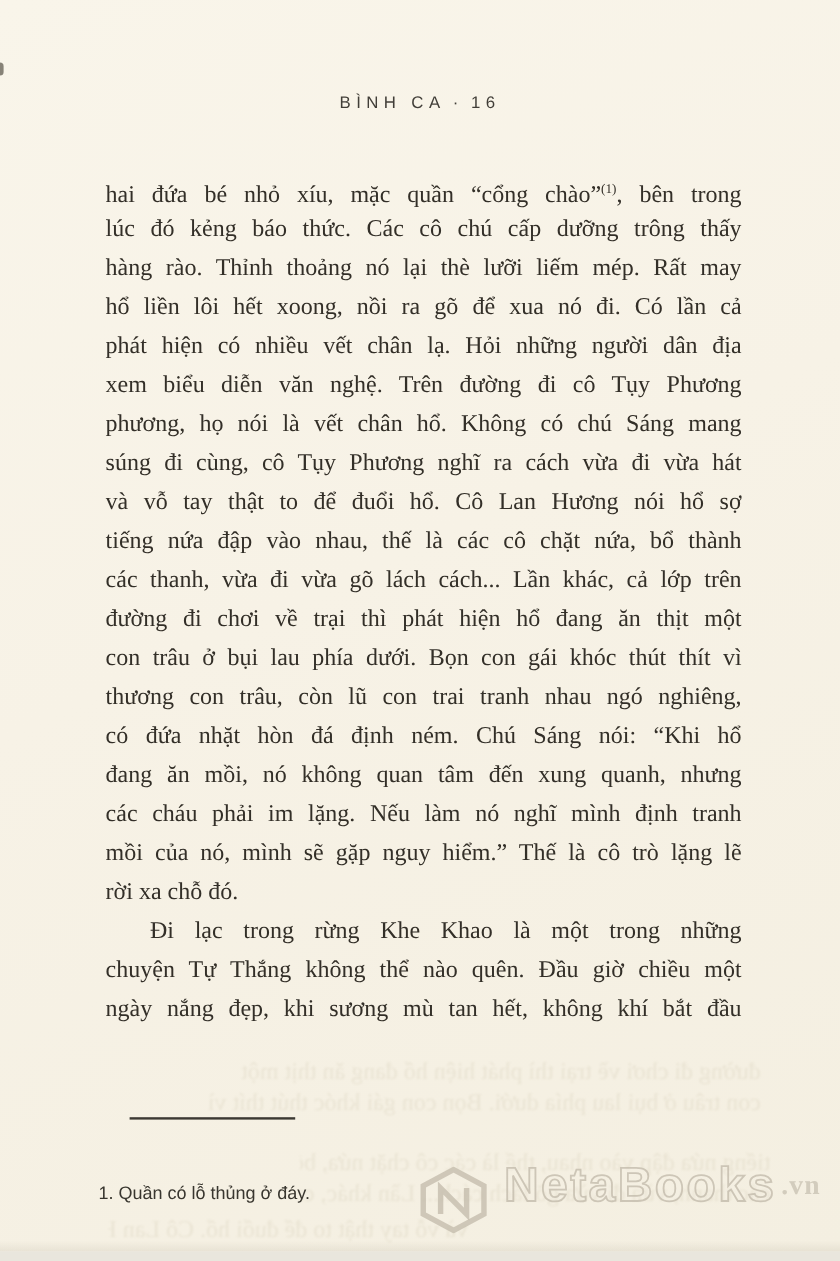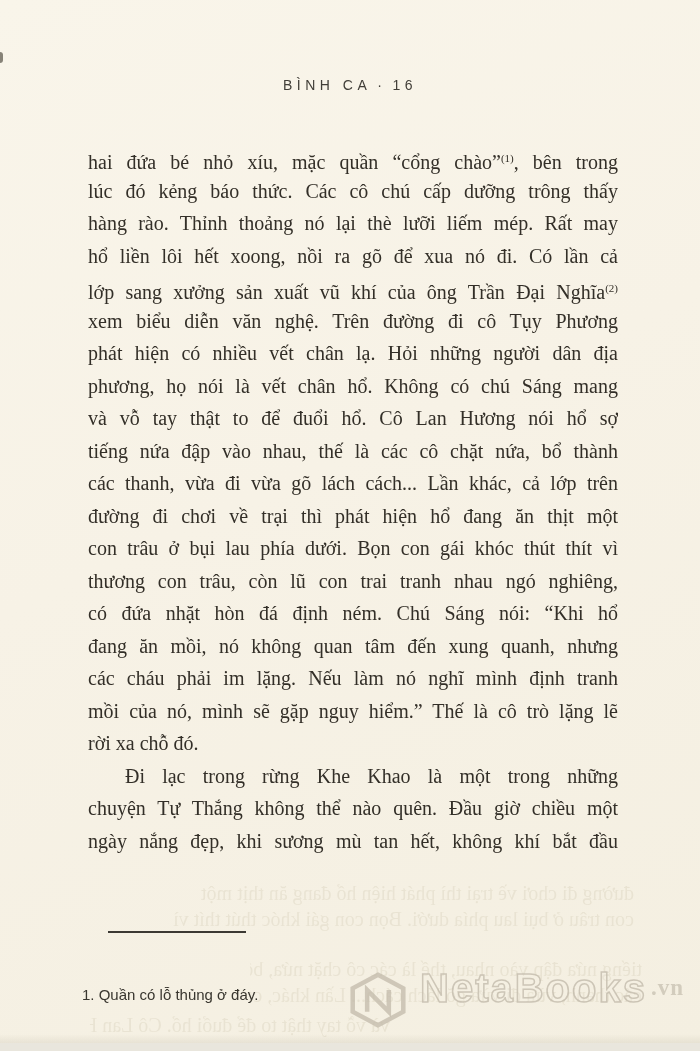--- a/index.html
+++ b/index.html
@@ -78,24 +78,24 @@
     <span>BÌNH CA</span><span class="sep">·</span><span>16</span>
   </div>
 
   <div class="edge-mark"></div>
 
   <div class="body-text">
       <div class="line"><span>hai đứa bé nhỏ xíu, mặc quần “cổng chào”</span><span class="sup">(1)</span><span>, bên trong</span></div>
       <div class="line"><span>lúc đó kẻng báo thức. Các cô chú cấp dưỡng trông thấy</span></div>
       <div class="line"><span>hàng rào. Thỉnh thoảng nó lại thè lưỡi liếm mép. Rất may</span></div>
       <div class="line"><span>hổ liền lôi hết xoong, nồi ra gõ để xua nó đi. Có lần cả</span></div>
-      <div class="line"><span>lớp sang xưởng sản xuất vũ khí của ông Trần Đại Nghĩa</span><span class="sup">(2)</span></div>
+      <div class="line"><span>phát hiện có nhiều vết chân lạ. Hỏi những người dân địa</span></div>
       <div class="line"><span>xem biểu diễn văn nghệ. Trên đường đi cô Tụy Phương</span></div>
-      <div class="line"><span>phát hiện có nhiều vết chân lạ. Hỏi những người dân địa</span></div>
       <div class="line"><span>phương, họ nói là vết chân hổ. Không có chú Sáng mang</span></div>
+      <div class="line"><span>súng đi cùng, cô Tụy Phương nghĩ ra cách vừa đi vừa hát</span></div>
       <div class="line"><span>và vỗ tay thật to để đuổi hổ. Cô Lan Hương nói hổ sợ</span></div>
       <div class="line"><span>tiếng nứa đập vào nhau, thế là các cô chặt nứa, bổ thành</span></div>
       <div class="line"><span>các thanh, vừa đi vừa gõ lách cách... Lần khác, cả lớp trên</span></div>
       <div class="line"><span>đường đi chơi về trại thì phát hiện hổ đang ăn thịt một</span></div>
       <div class="line"><span>con trâu ở bụi lau phía dưới. Bọn con gái khóc thút thít vì</span></div>
       <div class="line"><span>thương con trâu, còn lũ con trai tranh nhau ngó nghiêng,</span></div>
       <div class="line"><span>có đứa nhặt hòn đá định ném. Chú Sáng nói: “Khi hổ</span></div>
       <div class="line"><span>đang ăn mồi, nó không quan tâm đến xung quanh, nhưng</span></div>
       <div class="line"><span>các cháu phải im lặng. Nếu làm nó nghĩ mình định tranh</span></div>
       <div class="line"><span>mồi của nó, mình sẽ gặp nguy hiểm.” Thế là cô trò lặng lẽ</span></div>

